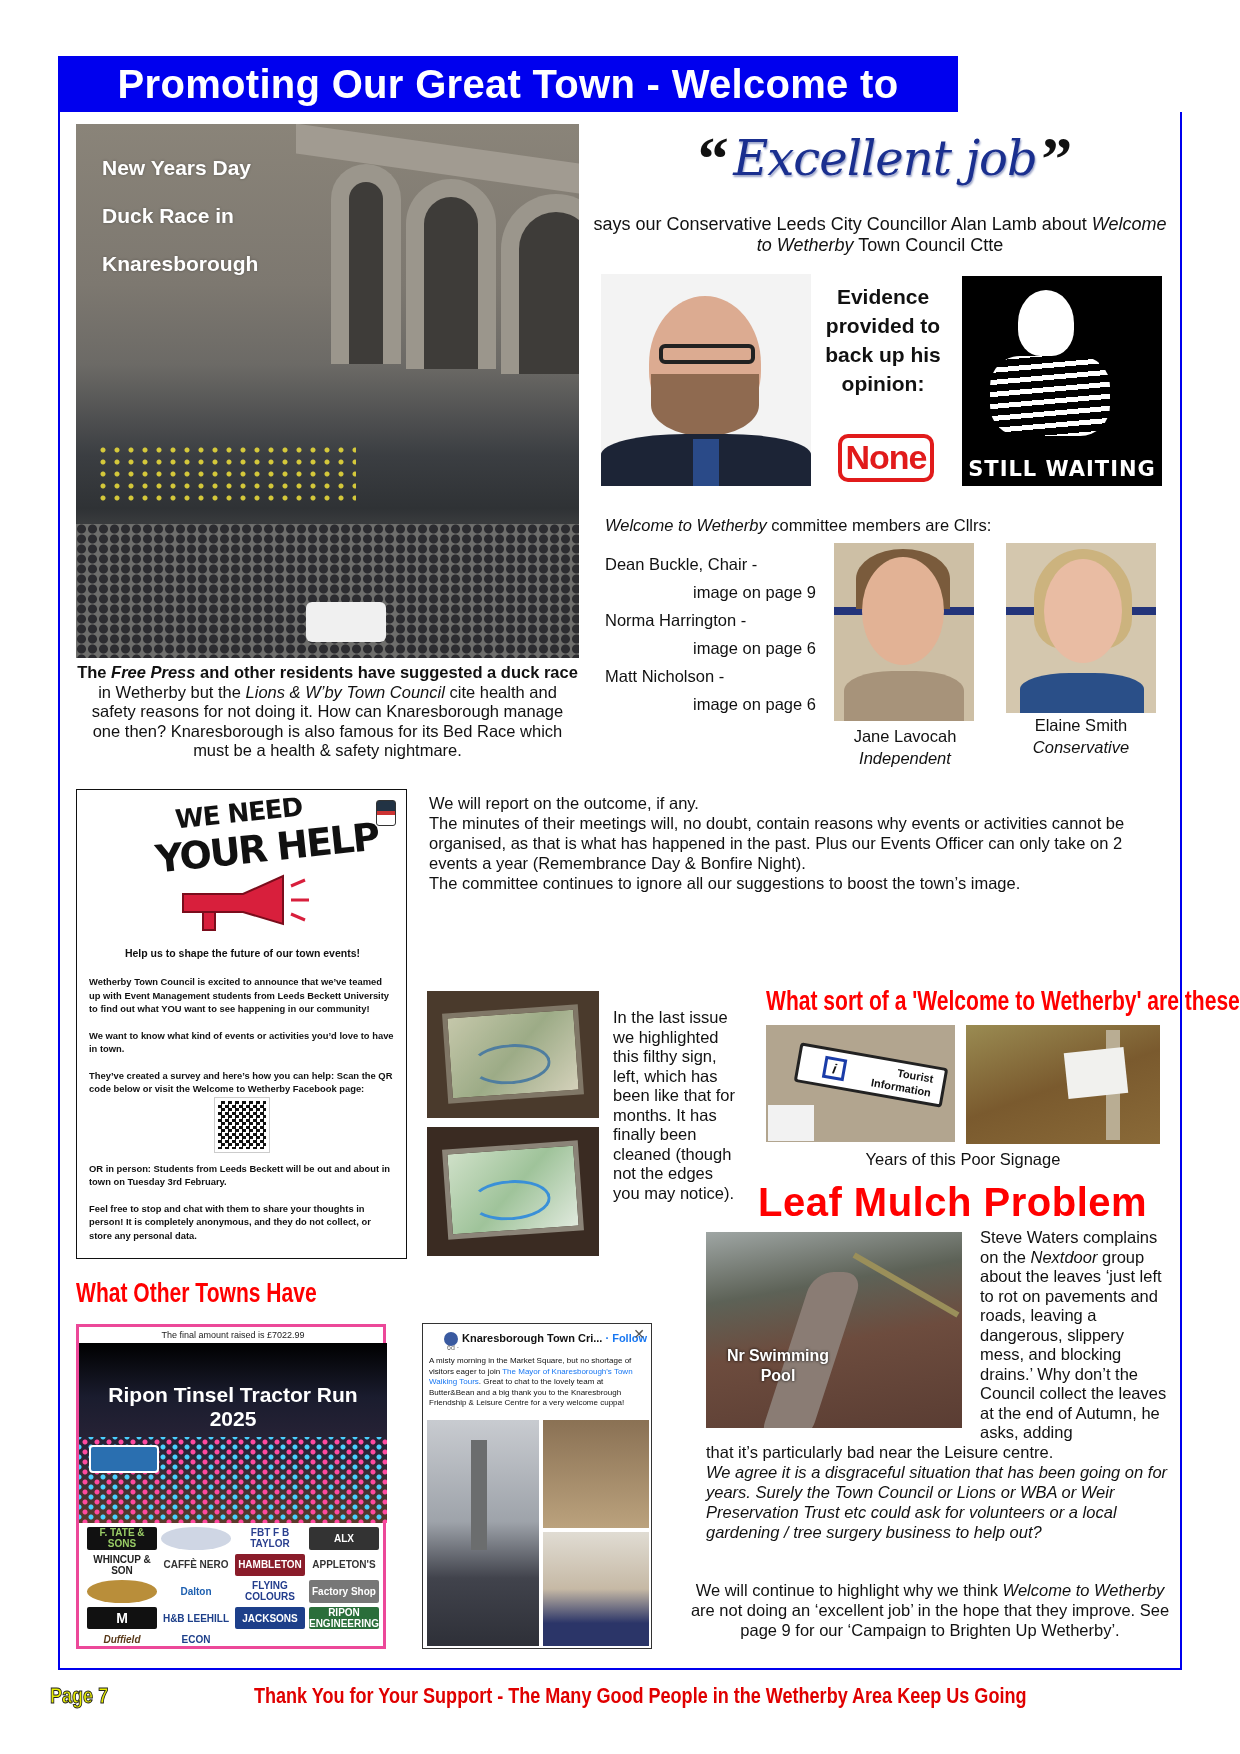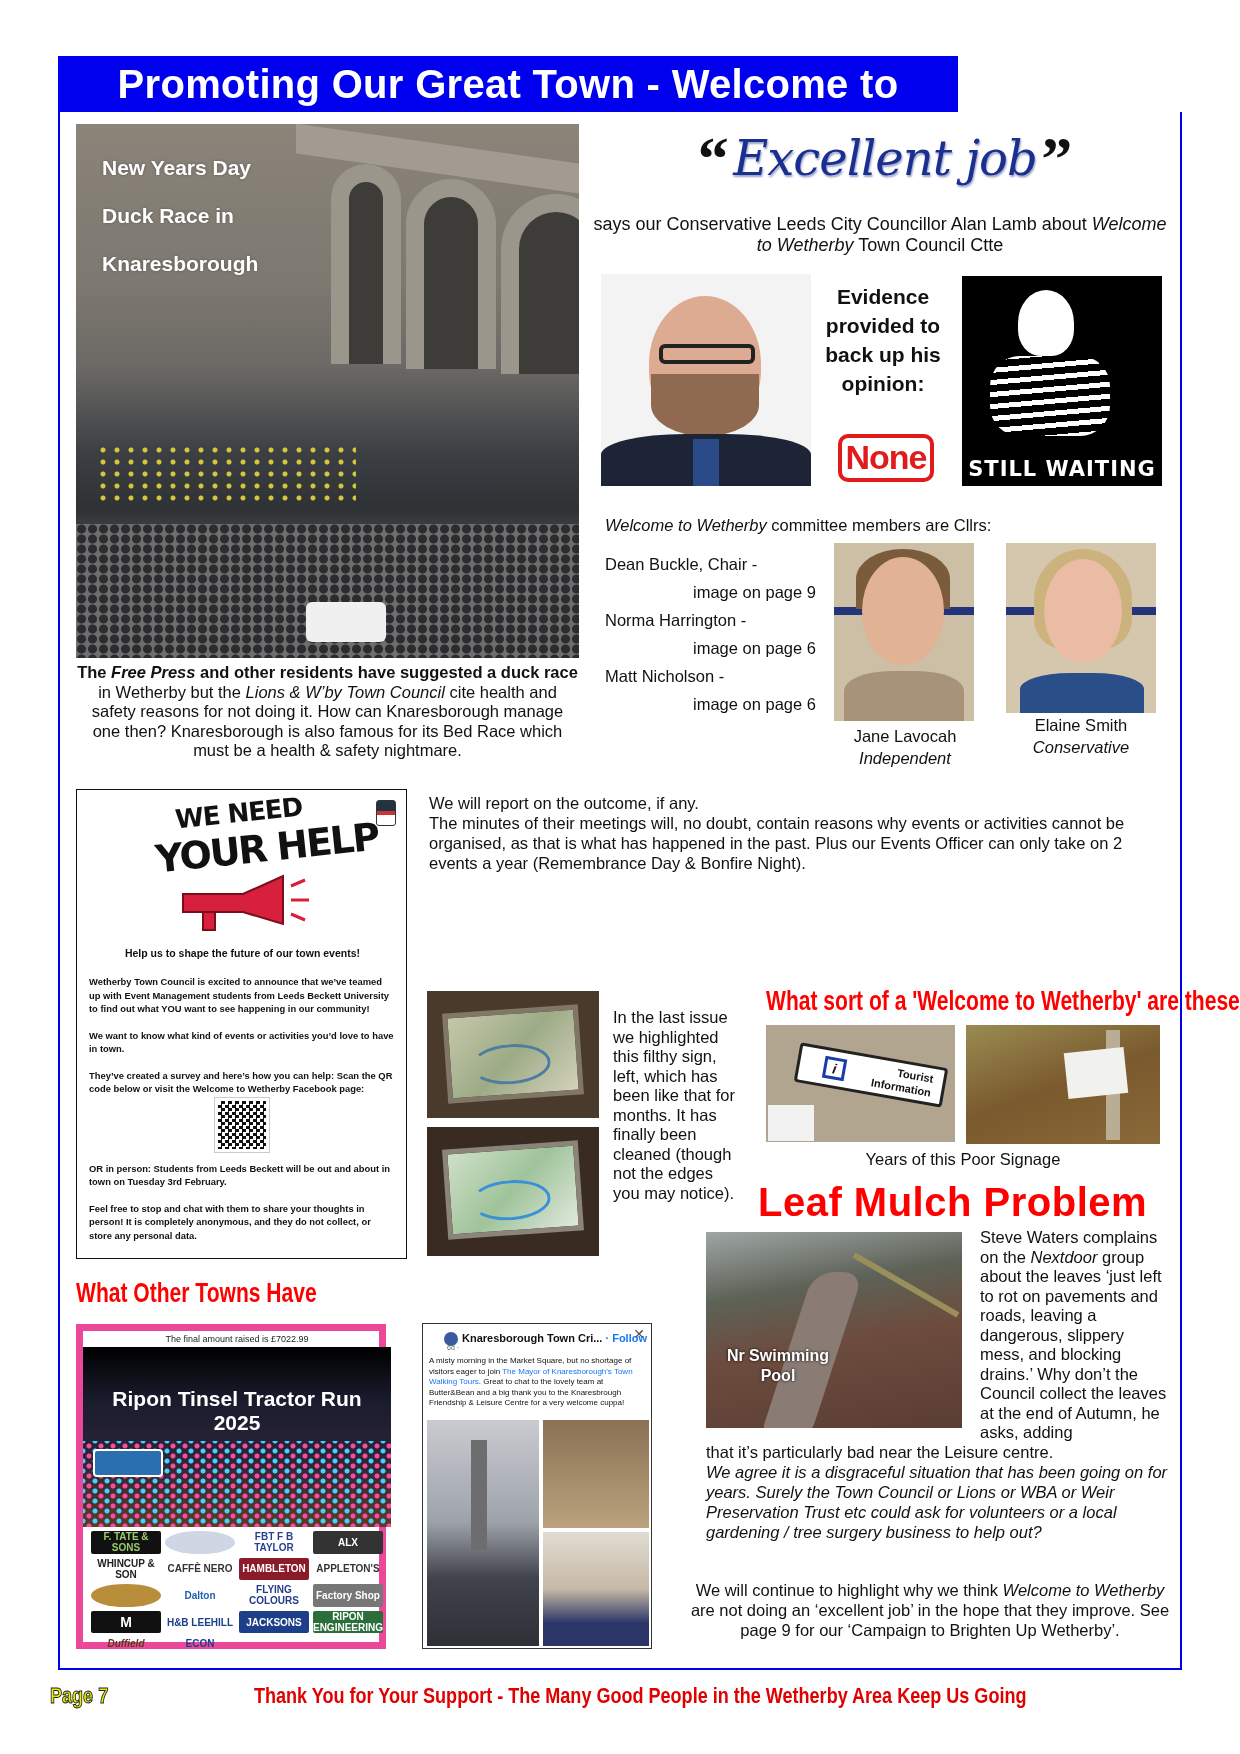--- a/index.html
+++ b/index.html
@@ -84,21 +84,21 @@
   .h-leaf { left: 758px; top: 1180px; font-size: 40px; transform: none; letter-spacing: 0.5px; }
   .img-path { left: 706px; top: 1232px; width: 256px; height: 196px; background: linear-gradient(170deg, #9fa6a4 0%, #5d6257 30%, #6d4c3e 55%, #5a3d33 100%); }
   .img-path .trail { position: absolute; left: 80px; top: 40px; width: 50px; height: 170px; background: #8a7c74; transform: skewX(-18deg); border-radius: 20px; }
   .img-path .rail { position: absolute; left: 140px; top: 50px; width: 120px; height: 6px; background: #9a8f5a; transform: rotate(30deg); }
   .img-path .ptxt { position: absolute; left: 17px; top: 114px; width: 110px; text-align: center; color: #fff; font-weight: bold; font-size: 16px; line-height: 20px; text-shadow: 0 0 3px #000; }
   .leaf-text { left: 980px; top: 1228px; width: 190px; font-size: 16.5px; line-height: 19.5px; }
   .leaf-text2 { left: 706px; top: 1442px; width: 470px; font-size: 16.5px; line-height: 20px; }
   .italic { font-style: italic; }
   .closing { left: 690px; top: 1580px; width: 480px; text-align: center; font-size: 16.5px; line-height: 20px; }
   .h-other { left: 76px; top: 1278px; font-size: 27px; }
-  .img-ripon { left: 76px; top: 1324px; width: 310px; height: 325px; background: #fff; border: 7px solid #ec4899; }
+  .img-ripon { left: 76px; top: 1324px; width: 310px; height: 325px; background: #fff; border: 3px solid #ec4899; }
   .img-ripon .top-strip { position: absolute; left: 0; top: 0; width: 308px; height: 16px; font-size: 9px; text-align: center; line-height: 16px; color: #222; }
   .img-ripon .night { position: absolute; left: 0; top: 16px; width: 308px; height: 180px; background: linear-gradient(180deg, #000 0%, #1a1c2e 30%, #2a2438 60%, #5a3b2a 100%); }
   .img-ripon .lights { position: absolute; left: 0; top: 110px; width: 308px; height: 86px;
     background: radial-gradient(circle, #ff4aa0 2px, transparent 3px) 0 0/12px 10px, radial-gradient(circle, #4ad0ff 2px, transparent 3px) 6px 5px/12px 10px; }
   .img-ripon .rtitle { position: absolute; left: 0; top: 56px; width: 308px; text-align: center; color: #fff; font-weight: bold; font-size: 21px; line-height: 24px; }
   .img-ripon .badge { position: absolute; left: 10px; top: 118px; width: 70px; height: 28px; background: #2a6fb0; border: 2px solid #fff; border-radius: 4px; }
   .img-ripon .sponsors { position: absolute; left: 8px; top: 200px; width: 292px; height: 118px; display: grid; grid-template-columns: repeat(4, 1fr); gap: 4px; }
   .img-ripon .sp { font-size: 10px; font-weight: bold; display: flex; align-items: center; justify-content: center; text-align: center; border-radius: 2px; }
   .img-fb { left: 422px; top: 1323px; width: 230px; height: 326px; background: #fff; border: 1px solid #333; }
   .img-fb .fb-head { position: absolute; left: 6px; top: 4px; width: 218px; height: 20px; font-size: 11px; font-weight: bold; line-height: 20px; text-align: right; }
@@ -214,20 +214,21 @@
     <p style="margin-bottom:0;">They’ve created a survey and here’s how you can help: Scan the QR code below or visit the Welcome to Wetherby Facebook page:</p>
     <span class="qr"></span>
     <p>OR in person: Students from Leeds Beckett will be out and about in town on Tuesday 3rd February.</p>
     <p>Feel free to stop and chat with them to share your thoughts in person! It is completely anonymous, and they do not collect, or store any personal data.</p>
   </div>
 </div>
 
 <div class="abs councillors">
   <div>We will report on the outcome, if any.</div>
   <div>The minutes of their meetings will, no doubt, contain reasons why events or activities cannot be organised, as that is what has happened in the past. Plus our Events Officer can only take on 2 events a year (Remembrance Day &amp; Bonfire Night).</div>
+  <div>The committee continues to ignore all our suggestions to boost the town’s image.</div>
 </div>
 
 <div class="abs photo img-map1">
   <div class="map-inner" style="filter: brightness(0.85) sepia(0.3);">
       <div class="map-river"></div>
     </div>
 </div>
 <div class="abs photo img-map2">
   <div class="map-inner">
       <div class="map-river"></div>

